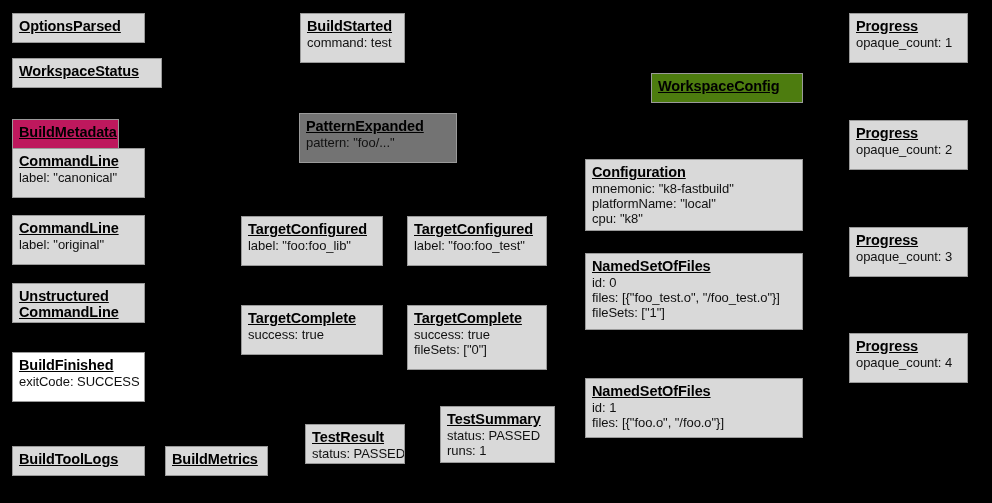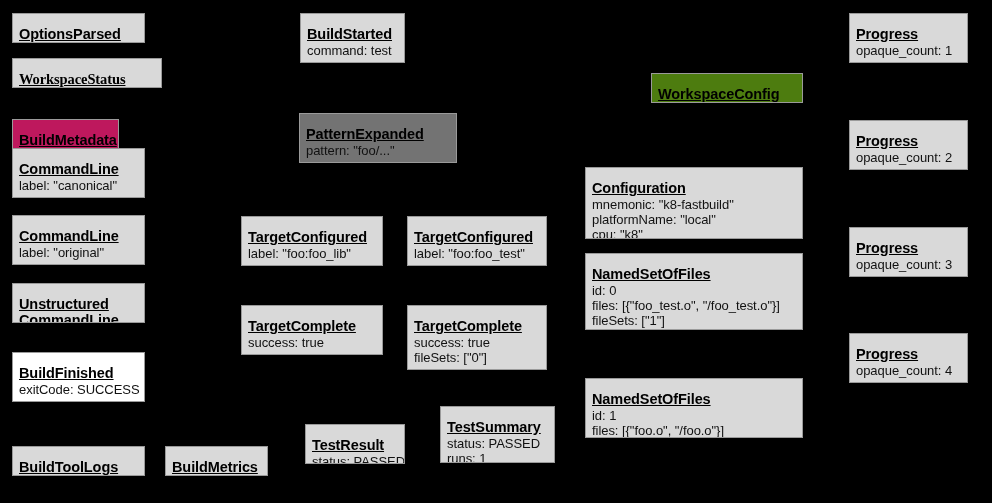--- a/index.html
+++ b/index.html
@@ -22,21 +22,21 @@
     top: 0;
     width: 992px;
     height: 503px;
     background: #000000;
   }
   .node {
     position: absolute;
     box-sizing: border-box;
     background: #d9d9d9;
     border: 1px solid #9a9a9a;
-    padding: 12px 6px 5px 6px;
+    padding: 4px 6px 5px 6px;
     overflow: hidden;
   }
   .node-title {
     display: block;
     font-size: 14.5px;
     font-weight: bold;
     color: #000000;
     text-decoration: underline;
     line-height: 16px;
     letter-spacing: -0.1px;
@@ -56,21 +56,21 @@
     letter-spacing: -0.05px;
   }
 </style>
 </head>
 <body>
 
 <div id="graph-canvas">
     <div class="node" style="left: 12px; top: 13px; width: 133px; height: 30px; background: rgb(217, 217, 217); border-color: rgb(154, 154, 154);">
       <span class="node-title" style="color: rgb(0, 0, 0);">OptionsParsed</span>
     </div>
-    <div class="node" style="left: 12px; top: 58px; width: 150px; height: 30px; background: rgb(217, 217, 217); border-color: rgb(154, 154, 154); font-family: Liberation Serif, serif;">
+    <div class="node" style="left: 12px; top: 58px; width: 150px; height: 30px; background: rgb(217, 217, 217); border-color: rgb(154, 154, 154);">
       <span class="node-title" style="color: rgb(0, 0, 0);">WorkspaceStatus</span>
     </div>
     <div class="node" style="left: 12px; top: 103px; width: 107px; height: 30px; background: #be185d; border-color: rgb(154, 154, 154); margin-top: 16px;">
       <span class="node-title" style="color: rgb(0, 0, 0);">BuildMetadata</span>
     </div>
     <div class="node" style="left: 12px; top: 148px; width: 133px; height: 50px; background: rgb(217, 217, 217); border-color: rgb(154, 154, 154);">
       <span class="node-title" style="color: rgb(0, 0, 0);">CommandLine</span>
       <span class="node-props">
         <span class="node-prop">label: "canonical"</span>
       </span>
@@ -143,21 +143,21 @@
     <div class="node" style="left: 440px; top: 406px; width: 115px; height: 57px; background: rgb(217, 217, 217); border-color: rgb(154, 154, 154);">
       <span class="node-title" style="color: rgb(0, 0, 0);">TestSummary</span>
       <span class="node-props">
         <span class="node-prop">status: PASSED</span>
         <span class="node-prop">runs: 1</span>
       </span>
     </div>
     <div class="node" style="left: 651px; top: 73px; width: 152px; height: 30px; background: #4d7c0f; border-color: rgb(154, 154, 154);">
       <span class="node-title" style="color: rgb(0, 0, 0);">WorkspaceConfig</span>
     </div>
-    <div class="node" style="left: 585px; top: 159px; width: 218px; height: 72px; background: rgb(217, 217, 217); border-color: rgb(154, 154, 154); margin-top: 8px;">
+    <div class="node" style="left: 585px; top: 159px; width: 218px; height: 72px; background: rgb(217, 217, 217); border-color: rgb(154, 154, 154);">
       <span class="node-title" style="color: rgb(0, 0, 0);">Configuration</span>
       <span class="node-props">
         <span class="node-prop">mnemonic: "k8-fastbuild"</span>
         <span class="node-prop">platformName: "local"</span>
         <span class="node-prop">cpu: "k8"</span>
       </span>
     </div>
     <div class="node" style="left: 585px; top: 253px; width: 218px; height: 77px; background: rgb(217, 217, 217); border-color: rgb(154, 154, 154);">
       <span class="node-title" style="color: rgb(0, 0, 0);">NamedSetOfFiles</span>
       <span class="node-props">

